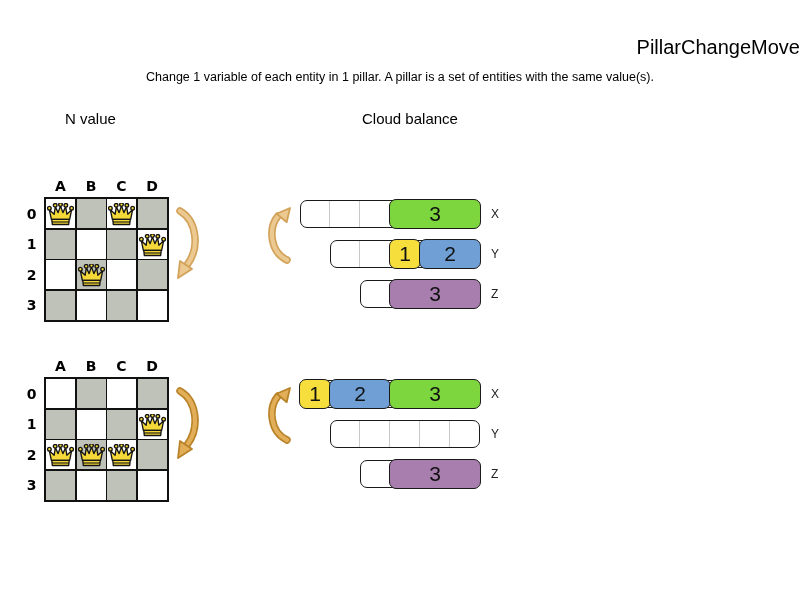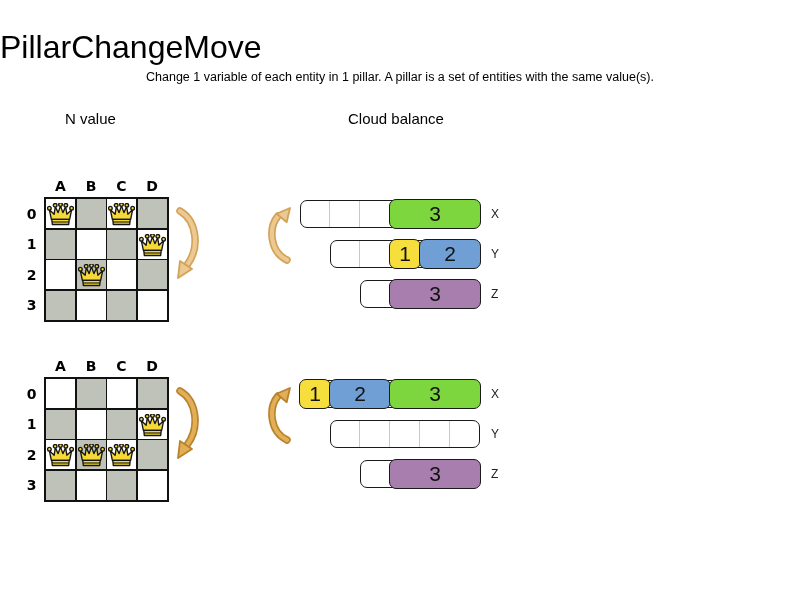--- a/index.html
+++ b/index.html
@@ -1,24 +1,24 @@
 <!DOCTYPE html>
 <html style="--green: #7ed63e; --yellow: #f6df3d; --blue: #6f9fd4; --purple: #a87eae; --board-gray: #bfc2b8; --queen-gold: #f5d939; --arrow-light: #ecc990; --arrow-light-stroke: #d2a259; --arrow-dark: #e2ae58; --arrow-dark-stroke: #b9832a;"><head>
 <meta charset="utf-8">
 <style>
   html,body{margin:0;padding:0;background:#fff;}
   .stage{position:relative;width:800px;height:600px;background:#fff;overflow:hidden;
          font-family:"Liberation Sans",sans-serif;color:#000;}
 
-  .title{position:absolute;left:0;right:0;top:30px;text-align:left;font-size:32px;line-height:34px;}
+  .title{position:absolute;left:0;right:0;top:30px;text-align:right;font-size:20px;line-height:34px;}
   .subtitle{position:absolute;left:0;right:0;top:70px;text-align:center;font-size:12.5px;}
 
   .section-label{position:absolute;font-size:15px;}
   .section-label.nqueens{left:65px;top:110px;}
-  .section-label.cloud{left:348px;top:110px;text-align:center;}
+  .section-label.cloud{left:362px;top:110px;text-align:center;}
 
   
   .board-wrap{position:absolute;width:125px;height:125px;}
   .board{position:absolute;left:0;top:0;display:grid;
          grid-template-columns:repeat(4,29px);grid-template-rows:repeat(4,29px);
          gap:1.5px;background:#111;border:2px solid #111;}
   .cell{background:#fff;display:flex;align-items:flex-end;justify-content:center;overflow:hidden;}
   .cell.dark{background:var(--board-gray,#bfc2b8);}
   .queen{width:27px;height:24px;margin-bottom:1px;}
   .queen path,.queen circle{fill:var(--queen-gold,#f5d939);stroke:#151515;stroke-width:1.7;stroke-linejoin:round;}

